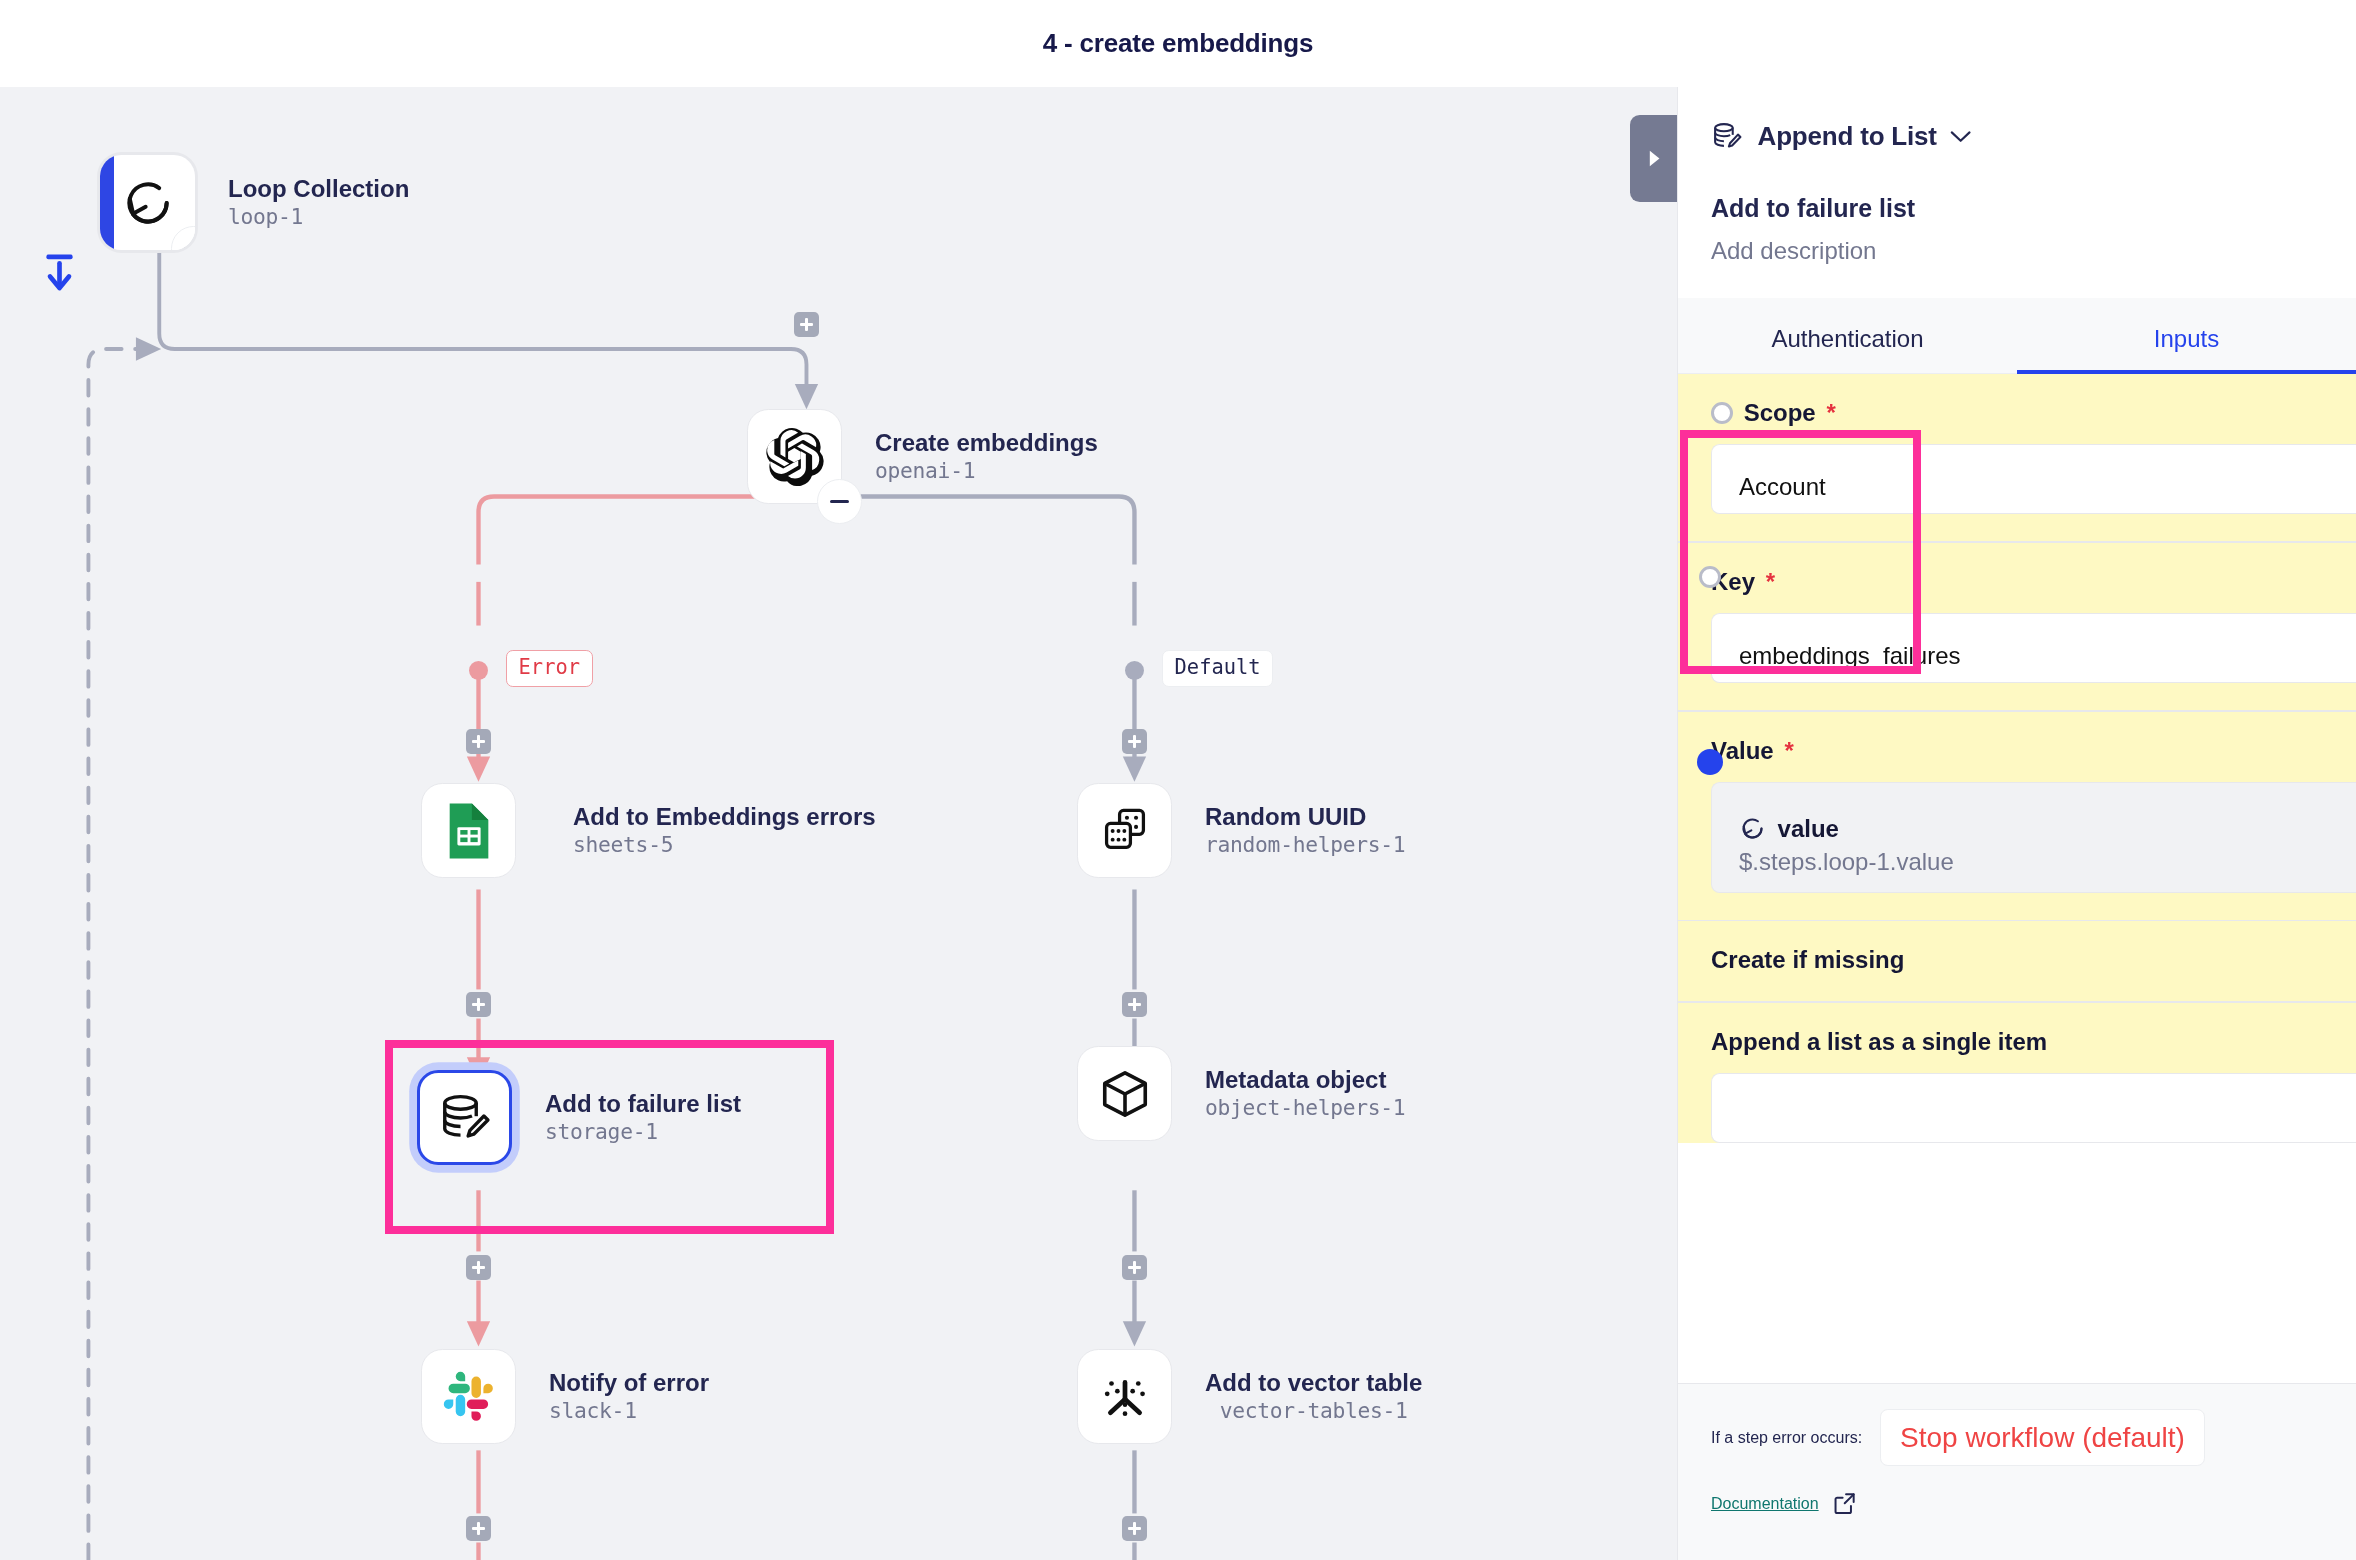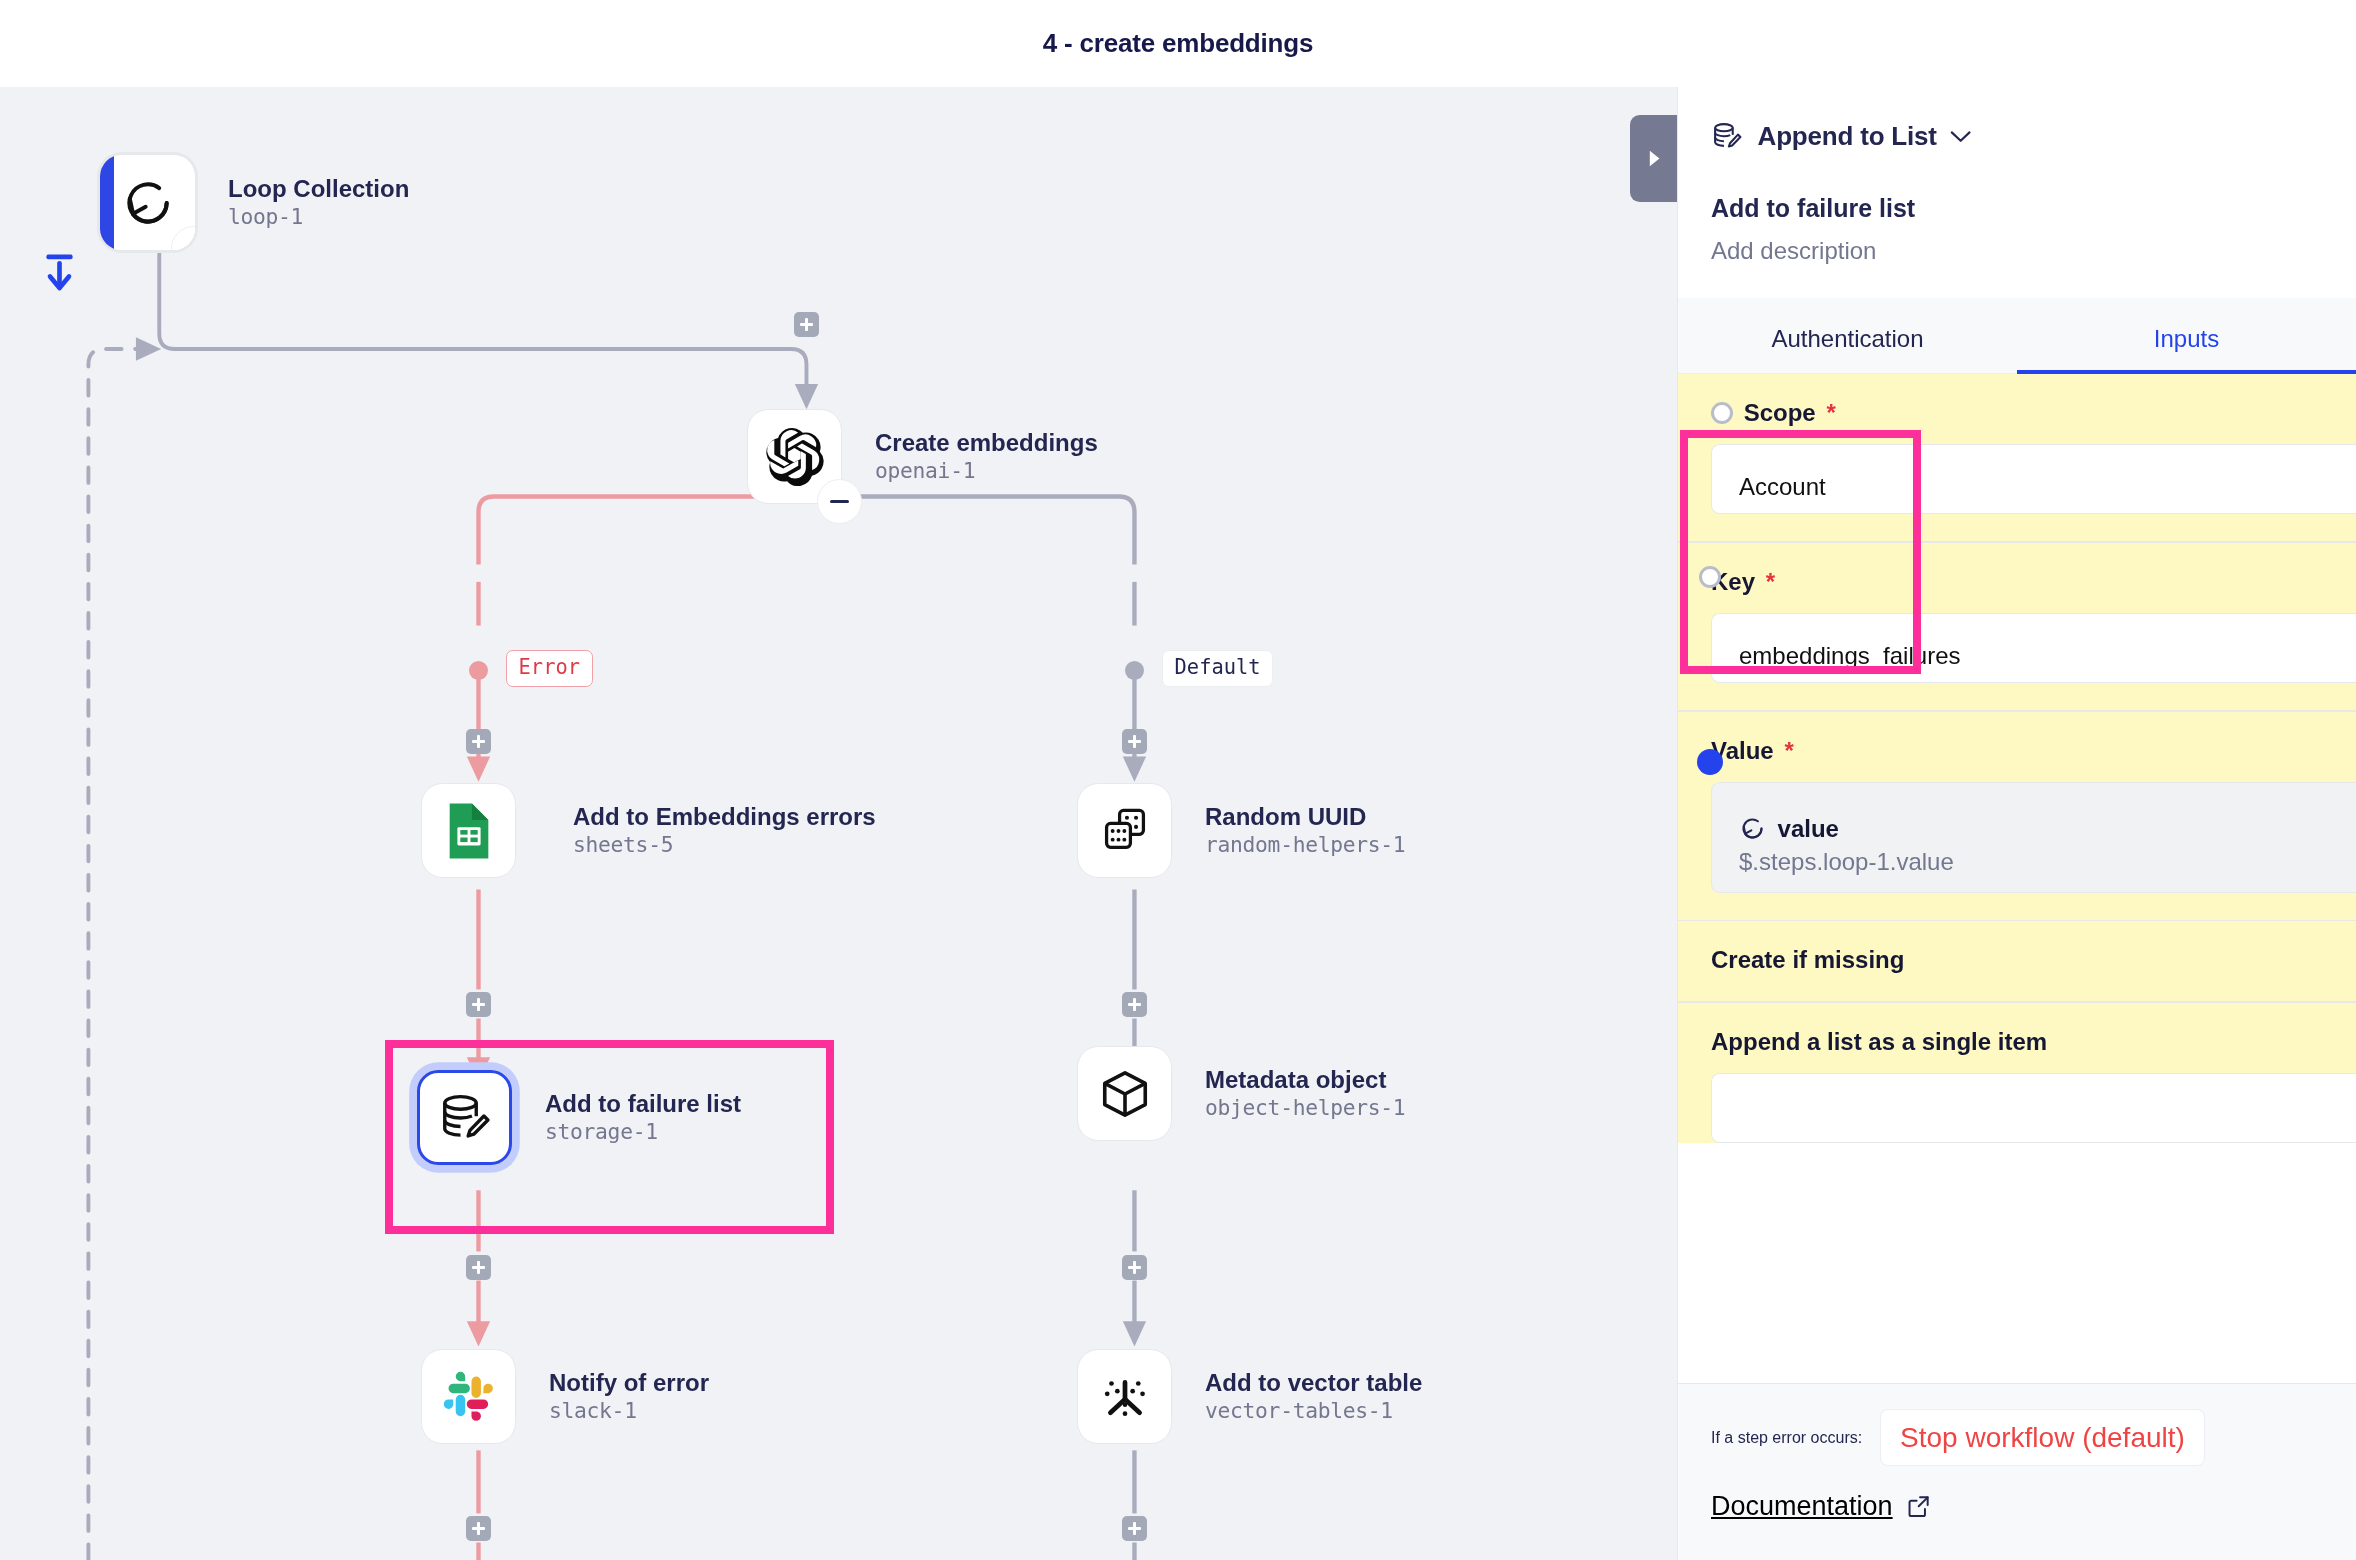--- a/index.html
+++ b/index.html
@@ -217,21 +217,21 @@
     display:flex; align-items:center; gap:17.5px;
     padding:25px 0 0 33px;
   }
   #err-row .lbl { font-size:16px; color:#232650; }
   #err-row .sel {
     background:#ffffff; border:1.5px solid #eceef1; border-radius:7.8px;
     padding:11.6px 19.4px; font-size:28px; color:#ef4444; white-space:nowrap;text-align:center;
   }
   #doc-row { padding:25px 0 0 33px; display:flex; align-items:center; gap:13.6px; }
   #doc-row a {
-    font-size:27px; color:#000000; text-decoration:underline;
+    font-size:16px; color:#0f766e; text-decoration:underline;
   }
 
   
   #panel-toggle {
     position:absolute; left:1630px; top:115px;
     width:47px; height:87px;
     background:#757a92;
     border-radius:9.7px 0 0 9.7px;
     display:flex; align-items:center; justify-content:center;
   }
@@ -419,21 +419,21 @@
         <path d="M3 7.3 L12 12.0 L21 7.3" fill="none" stroke="#111" stroke-width="1.6" stroke-linejoin="round"></path>
         <path d="M12 12.0 V21.4" fill="none" stroke="#111" stroke-width="1.6"></path>
       </svg>
     </div>
     <div class="labels">
       <div class="nm">Metadata object</div>
       <div class="id">object-helpers-1</div>
     </div>
   </div>
 
-  <div class="node" style="left:1077px; top:1262px;">
+  <div class="node" style="left:1077px; top:1262px;text-align:center;">
     <div class="tile">
       <svg width="54" height="54" viewBox="0 0 24 24">
         <path d="M12 5.5 V13.0" stroke="#111" stroke-width="2.1" stroke-linecap="round"></path>
         <path d="M12 13.0 L5.5 19.0" stroke="#111" stroke-width="2.1" stroke-linecap="round"></path>
         <path d="M12 13.0 L18.5 19.0" stroke="#111" stroke-width="2.1" stroke-linecap="round"></path>
         <circle cx="6.0" cy="6.0" r="1.05" fill="#111"></circle>
         <circle cx="17.9" cy="6.0" r="1.05" fill="#111"></circle>
         <circle cx="4.1" cy="10.6" r="1.05" fill="#111"></circle>
         <circle cx="19.8" cy="10.6" r="1.05" fill="#111"></circle>
         <circle cx="8.6" cy="9.4" r="1.05" fill="#111"></circle>

